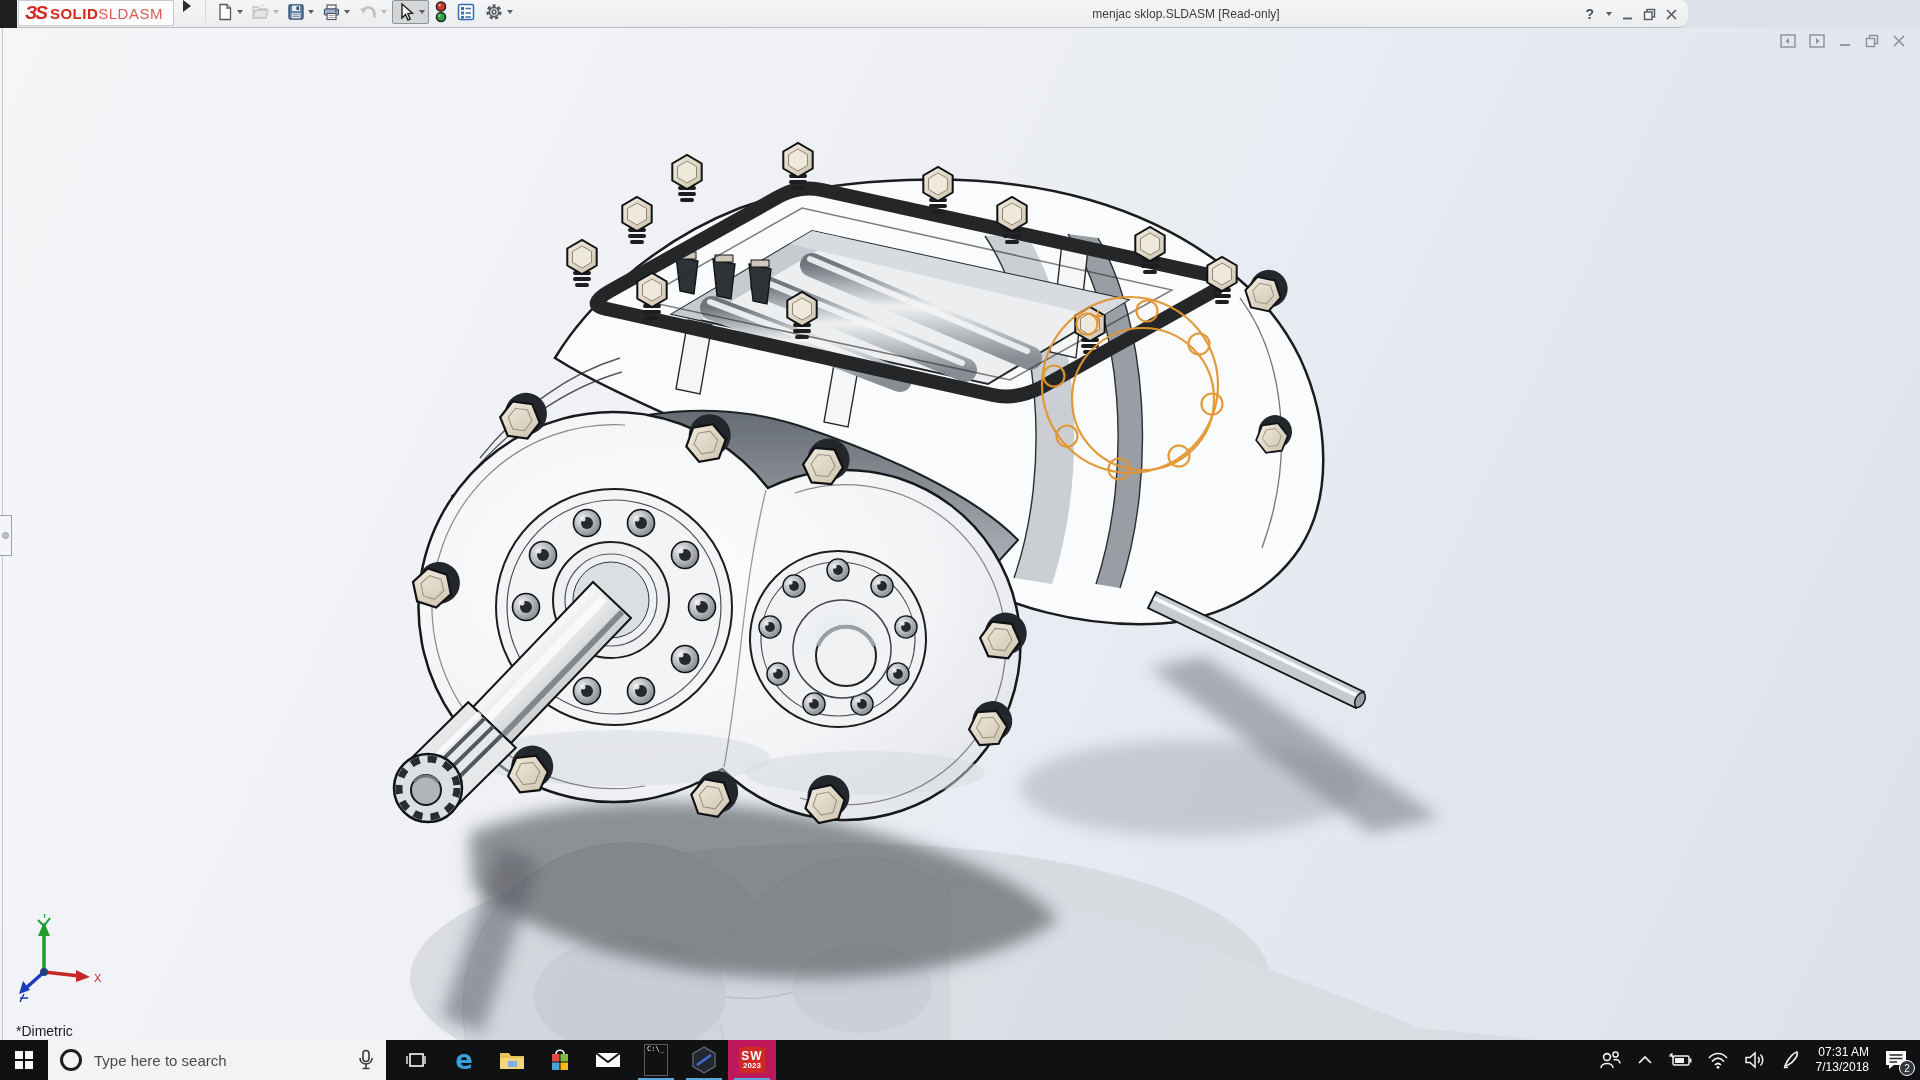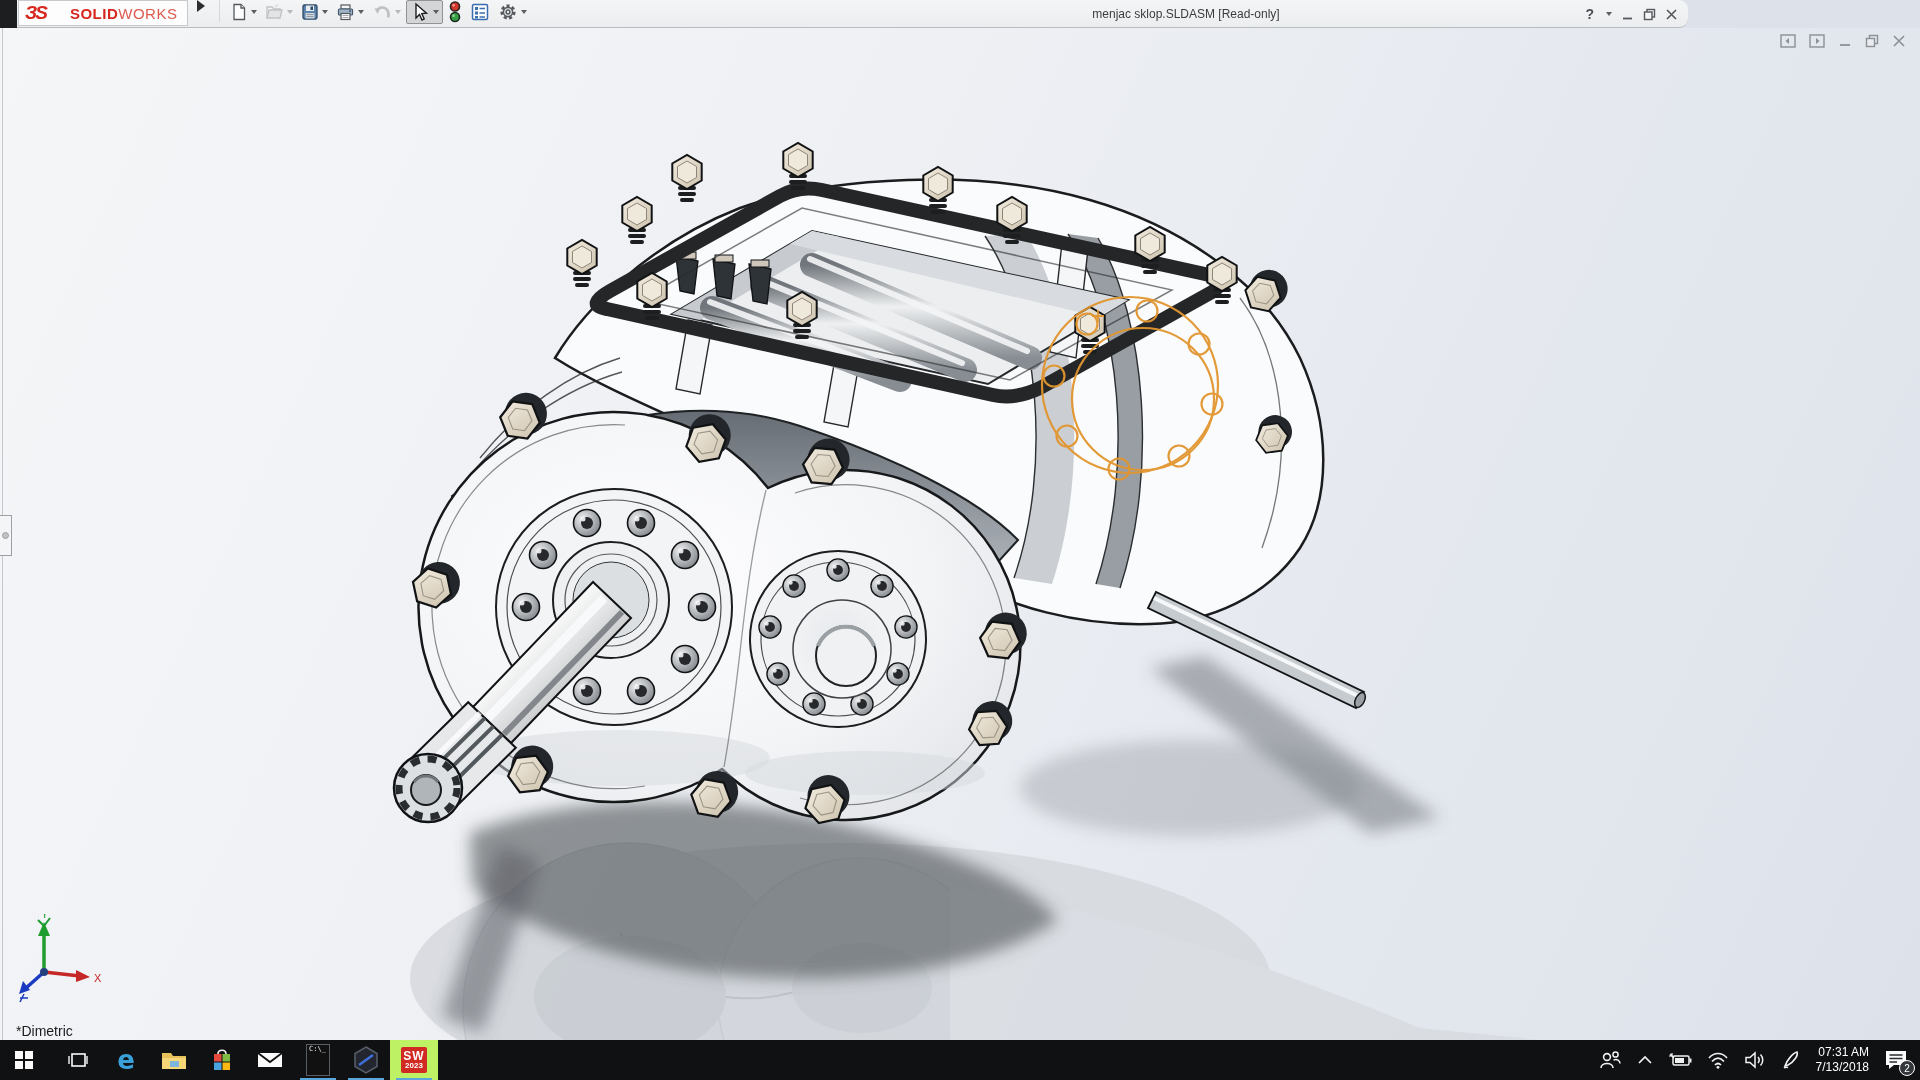--- a/index.html
+++ b/index.html
@@ -6,21 +6,21 @@
     --accent-selection:#e2952e; --brand-red:#d6281e; --taskbar-bg:#0f1112;
     --running-indicator:#5aa7dc; --triad-x:#c62828; --triad-y:#1f9d2f; --triad-z:#1a3bbf;
   }
   *{box-sizing:border-box;margin:0;padding:0;}
   html,body{width:1920px;height:1080px;overflow:hidden;font-family:"Liberation Sans",sans-serif;background:#dde1e9;}
   
   .titlebar{position:absolute;top:0;left:0;width:1688px;height:28px;background:linear-gradient(#f4f5f6,#ebedee);border-bottom:1px solid #b9bcbf;display:flex;align-items:flex-start;z-index:30;border-radius:9px;}
   .corner-dark{width:17px;height:28px;background:#1c1e20;flex:0 0 auto;}
   .logo-box{height:26px;margin-left:1px;padding:0 10px 0 6px;background:#fdfdfd;border:1px solid #c7cacc;display:flex;align-items:center;flex:0 0 auto;}
   .logo-glyph{font-style:italic;font-weight:bold;font-size:19px;color:var(--brand-red);letter-spacing:-2px;margin-right:4px;}
-  .logo-solid{font-weight:bold;font-size:15px;color:var(--brand-red);letter-spacing:.5px;margin-left:20px;}
+  .logo-solid{font-weight:bold;font-size:15px;color:var(--brand-red);letter-spacing:.5px;}
   .logo-works{font-weight:normal;font-size:15px;color:#dd5a50;letter-spacing:.5px;}
   .flyout{width:0;height:0;border-top:6px solid transparent;border-bottom:6px solid transparent;border-left:8px solid #2b2d2f;margin:0 8px 0 9px;}
   .tb-sep{width:1px;height:22px;background:#d6d8da;margin:0 6px;}
   .tb-btn{height:24px;display:flex;align-items:center;padding:0 3px;border-radius:2px;margin:0 1px;}
   .tb-btn svg{display:block;}
   .caret{width:0;height:0;border-left:3.5px solid transparent;border-right:3.5px solid transparent;border-top:4px solid #5a5e62;margin-left:3px;}
   .caret.dis{border-top-color:#b4b7ba;}
   .tb-btn.pressed{background:#d3d5d7;border:1px solid #8f9498;}
   .win-title{position:absolute;left:1186px;top:7px;transform:translateX(-50%);font-size:12px;color:#3c3c3c;white-space:nowrap;}
   .tb-right{position:absolute;right:10px;top:0;height:28px;display:flex;align-items:center;gap:9px;}
@@ -43,41 +43,41 @@
   .win-logo{display:grid;grid-template-columns:8px 8px;grid-template-rows:8px 8px;gap:1.5px;}
   .win-logo span{background:#fcfcfc;}
   .search-box{width:338px;background:#f3f3f3;display:flex;align-items:center;padding:0 12px;gap:12px;flex:0 0 auto;}
   .cortana-ring{width:22px;height:22px;border-radius:50%;border:3px solid #1e1e1e;flex:0 0 auto;}
   .search-box input{border:none;outline:none;background:transparent;font-size:15px;color:#3a3a3a;flex:1;font-family:"Liberation Sans",sans-serif;}
   .search-box input::placeholder{color:#4a4a4a;opacity:1;}
   .mic svg{display:block;}
   .apps{display:flex;margin-left:6px;}
   .app-btn{width:48px;display:flex;align-items:center;justify-content:center;position:relative;}
   .app-btn.running::after{content:"";position:absolute;bottom:0;left:6px;right:6px;height:2.5px;background:var(--running-indicator);}
-  .app-btn.active{background:#bef264;}
+  .app-btn.active{background:#be185d;}
   .edge-e{color:#3aa0da;font-size:26px;font-weight:bold;font-family:"DejaVu Sans",sans-serif;line-height:1;}
   .cmd-icon{width:24px;height:32px;background:#111;border:1px solid #5a5e62;color:#e8e8e8;font-family:"DejaVu Sans Mono",monospace;font-size:7px;padding:1px 2px;line-height:1.1;}
   .sw-icon{width:26px;height:26px;background:#d02a23;border-radius:2px;color:#fff;text-align:center;line-height:1;}
   .sw-icon .l{font-size:12px;font-weight:bold;display:block;padding-top:3px;letter-spacing:1px;}
   .sw-icon .y{font-size:8px;font-weight:bold;display:block;}
   .tray{margin-left:auto;display:flex;align-items:center;gap:15px;padding-right:12px;}
   .tray svg{display:block;}
   .clock{color:#fff;font-size:12px;line-height:15px;text-align:right;}
   .action-wrap{position:relative;}
   .badge{position:absolute;right:-7px;bottom:-5px;width:16px;height:16px;border-radius:50%;background:#33363a;border:1.5px solid #fff;color:#fff;font-size:10px;display:flex;align-items:center;justify-content:center;}
 </style>
 </head>
 <body>
 
 <div class="titlebar">
   <div class="corner-dark"></div>
   <div class="logo-box">
     <span class="logo-glyph">ЗS</span>
     <span class="logo-solid">SOLID</span>
-    <span class="logo-works">WORKS</span>
+    <span class="logo-works">SLDASM</span>
   </div>
   <div class="flyout"></div>
   <div class="tb-sep"></div>
 
   <div class="tb-btn">
     <svg width="18" height="18" viewBox="0 0 18 18">
         <path d="M4 1.5 H11 L14.5 5 V16.5 H4 Z" fill="#fdfdfd" stroke="#55595d" stroke-width="1.3"></path>
         <path d="M11 1.5 V5 H14.5" fill="#e8eaec" stroke="#55595d" stroke-width="1.3"></path>
       </svg>
     <span class="caret"></span>
@@ -447,20 +447,30 @@
 
 <div class="taskbar">
   <div class="start-btn">
     <span class="win-logo">
         <span></span>
         <span></span>
         <span></span>
         <span></span>
       </span>
   </div>
+  <div class="search-box">
+    <span class="cortana-ring"></span>
+    <input type="text" placeholder="Type here to search" style="">
+    <span class="mic">
+      <svg width="16" height="22" viewBox="0 0 16 22">
+          <rect x="5" y="1.5" width="6" height="11" rx="3" fill="none" stroke="#3a3a3a" stroke-width="1.6"></rect>
+          <path d="M 2,9 C 2,17 14,17 14,9 M 8,15.5 V 19 M 4.5,19.5 H 11.5" fill="none" stroke="#3a3a3a" stroke-width="1.6"></path>
+        </svg>
+    </span>
+  </div>
   <div class="apps">
     <div class="app-btn">
       <svg width="22" height="20" viewBox="0 0 22 20">
           <rect x="5" y="4" width="13" height="12" fill="none" stroke="#fbfbfb" stroke-width="1.6"></rect>
           <path d="M 2,6 L 2,14 M 20,6 L 20,14" stroke="#d8d8d8" stroke-width="1.6"></path>
         </svg>
     </div>
     <div class="app-btn">
       <span class="edge-e">e</span>
     </div>

